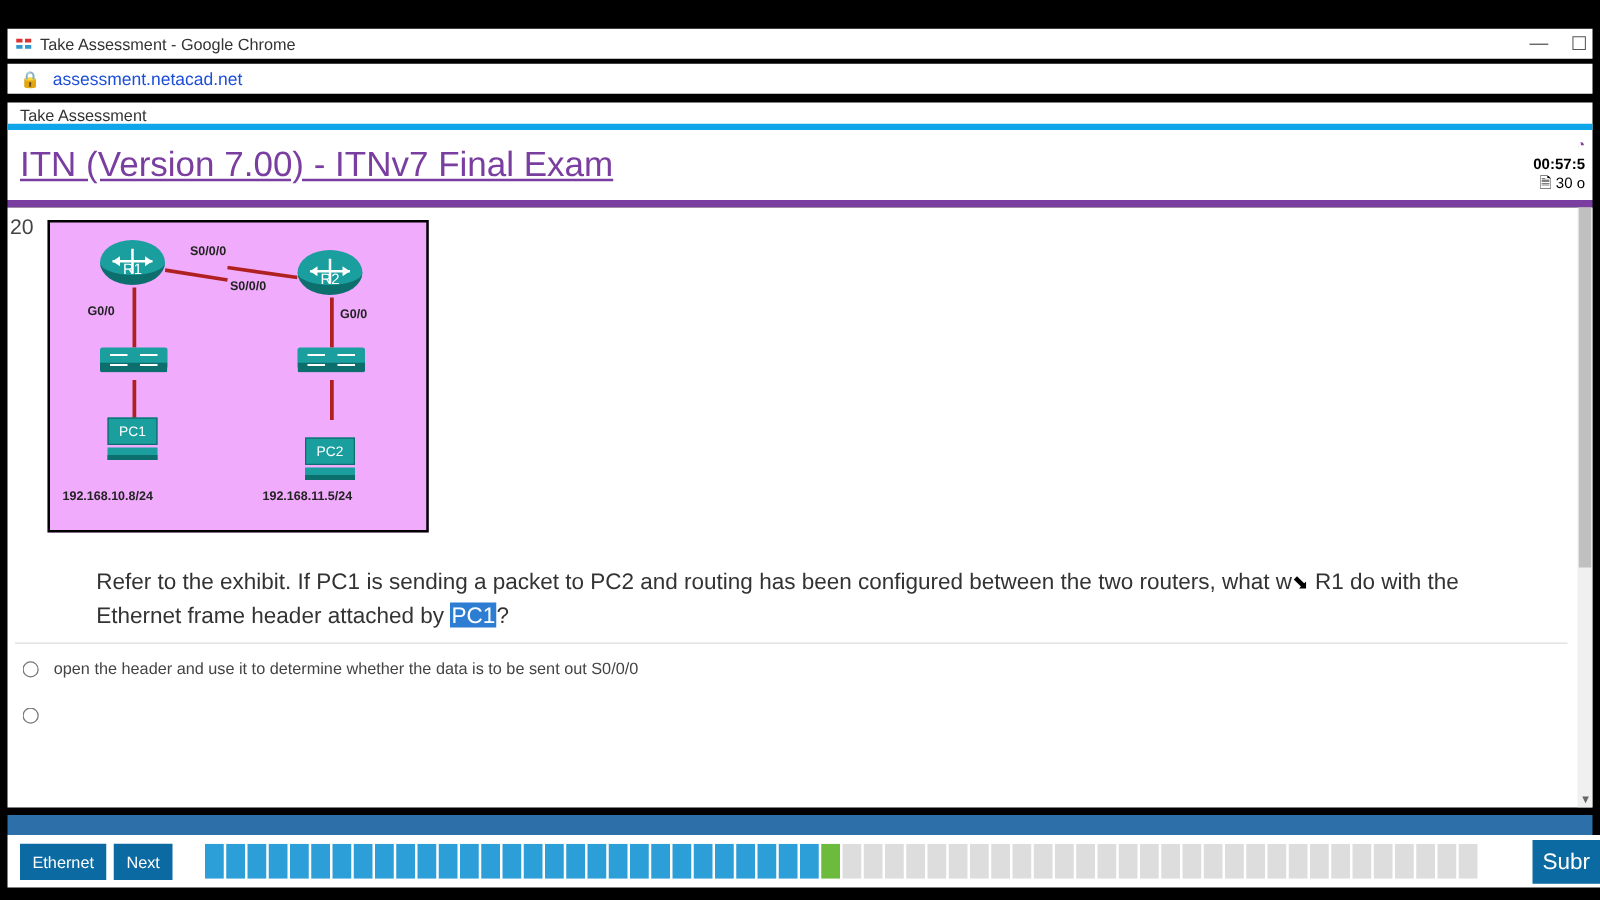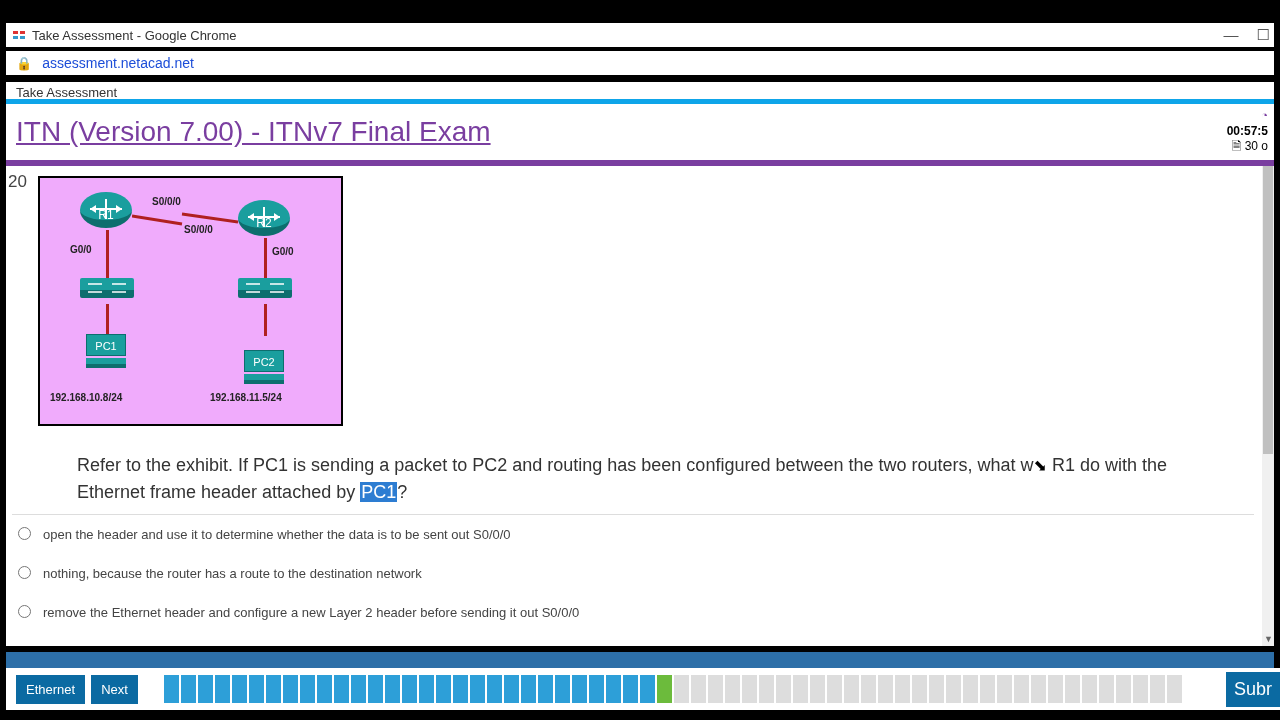--- a/index.html
+++ b/index.html
@@ -16,21 +16,21 @@
   .examhead h1 { font-size:28px; font-weight:400; color:#7a3ea0;text-decoration:underline; }
   .examhead .timer { position:absolute; right:6px; top:4px; font-size:12px; text-align:right; line-height:1.3;}
   .examhead .timer .clockicon { color:#7a3ea0; font-size:11px;}
   .purplebar { position:absolute; top:160px; left:6px; right:6px; height:6px; background:#7a3ea0;}
   .content { position:absolute; top:166px; left:6px; right:6px; bottom:74px; background:#fff; overflow:hidden; }
   .qnum { position:absolute; top:6px; left:2px; font-size:17px; color:#444;}
   .exhibit { position:absolute; top:10px; left:32px; width:305px; height:250px; border:2px solid #000; background:#f0abfc; }
   .question { position:absolute; top:286px; left:30px; right:50px; font-size:18px; color:#333; line-height:1.5;margin-left:41px; }
   .question .hl { background:#2d7dd2; color:#fff; padding:0 1px;}
   .answers { position:absolute; top:348px; left:6px; right:20px; border-top:1px solid #ddd; }
-  .answer { display:flex; align-items:flex-start; padding:12px 6px; font-size:13px; color:#444; }
+  .answer { display:flex; align-items:flex-end; padding:12px 6px; font-size:13px; color:#444; }
   .answer input { margin-right:12px; width:13px; height:13px;}
   .bluebar { position:absolute; left:6px; right:6px; bottom:52px; height:16px; background:#2d6fa8;}
   .footer { position:absolute; left:6px; right:0; bottom:10px; height:42px; background:#fff; display:flex; align-items:center; padding:0 10px;}
   .btn { background:#0b6aa2; color:#fff; font-size:13px; padding:7px 10px; border:none; margin-right:6px; cursor:pointer;}
   .progress { display:flex; gap:2px; margin-left:20px; flex:1; overflow:hidden;}
   .pbox { width:15px; height:28px; background:#2d9fd8; flex-shrink:0;}
   .pbox.cur { background:#6cbb3c;}
   .pbox.empty { background:#ddd;}
   .submit { background:#0b6aa2; color:#fff; font-size:18px; padding:7px 8px; border:none; position:absolute; right:0;}
   
@@ -161,25 +161,20 @@
     <span>Refer to the exhibit. If PC1 is sending a packet to PC2 and routing has been configured between the two routers, what w</span><span class="cursor" style="position:relative;">⬊</span><span> R1 do with the Ethernet frame header attached by </span><span class="hl">PC1</span><span>?</span>
   </div>
 
   <div class="answers">
     <label class="answer">
       <input type="radio" name="q" style="">
       <span>open the header and use it to determine whether the data is to be sent out S0/0/0</span>
     </label>
     <label class="answer">
       <input type="radio" name="q" style="">
-      <span>nothing, because the router has a route to the destination network</span>
-    </label>
-    <label class="answer">
-      <input type="radio" name="q" style="">
-      <span>remove the Ethernet header and configure a new Layer 2 header before sending it out S0/0/0</span>
     </label>
   </div>
 
   <div class="scrollbar">
     <div class="thumb" style="top:0; height:60%;"></div>
     <div style="position:absolute;bottom:2px;left:2px;font-size:9px;color:#666">▼</div>
   </div>
 </div>
 
 <div class="bluebar"></div>

